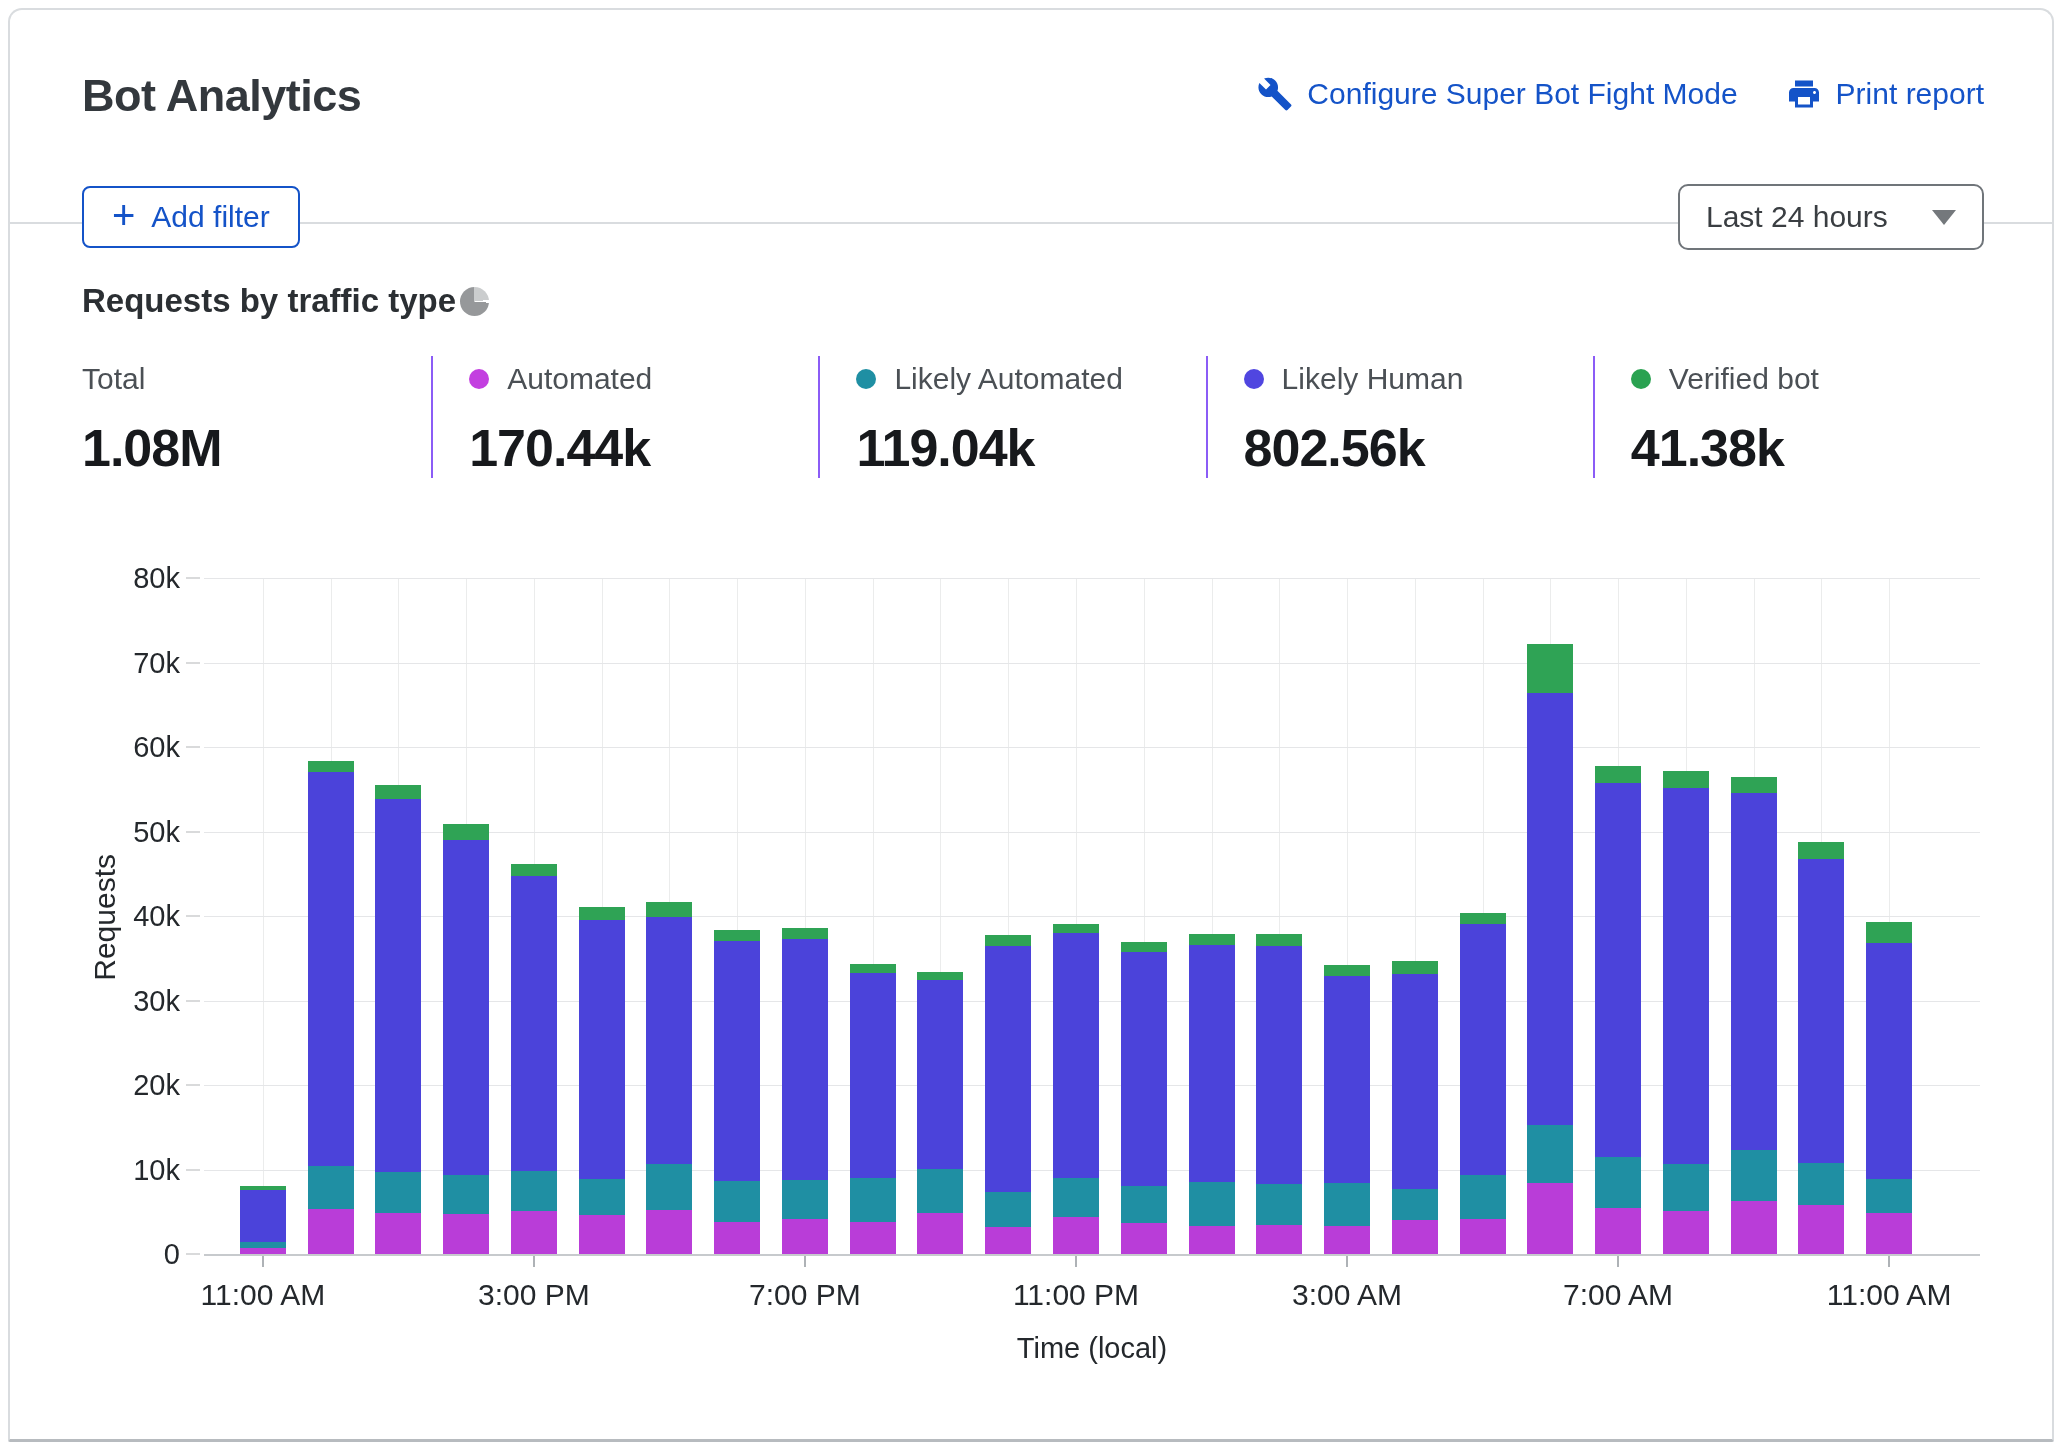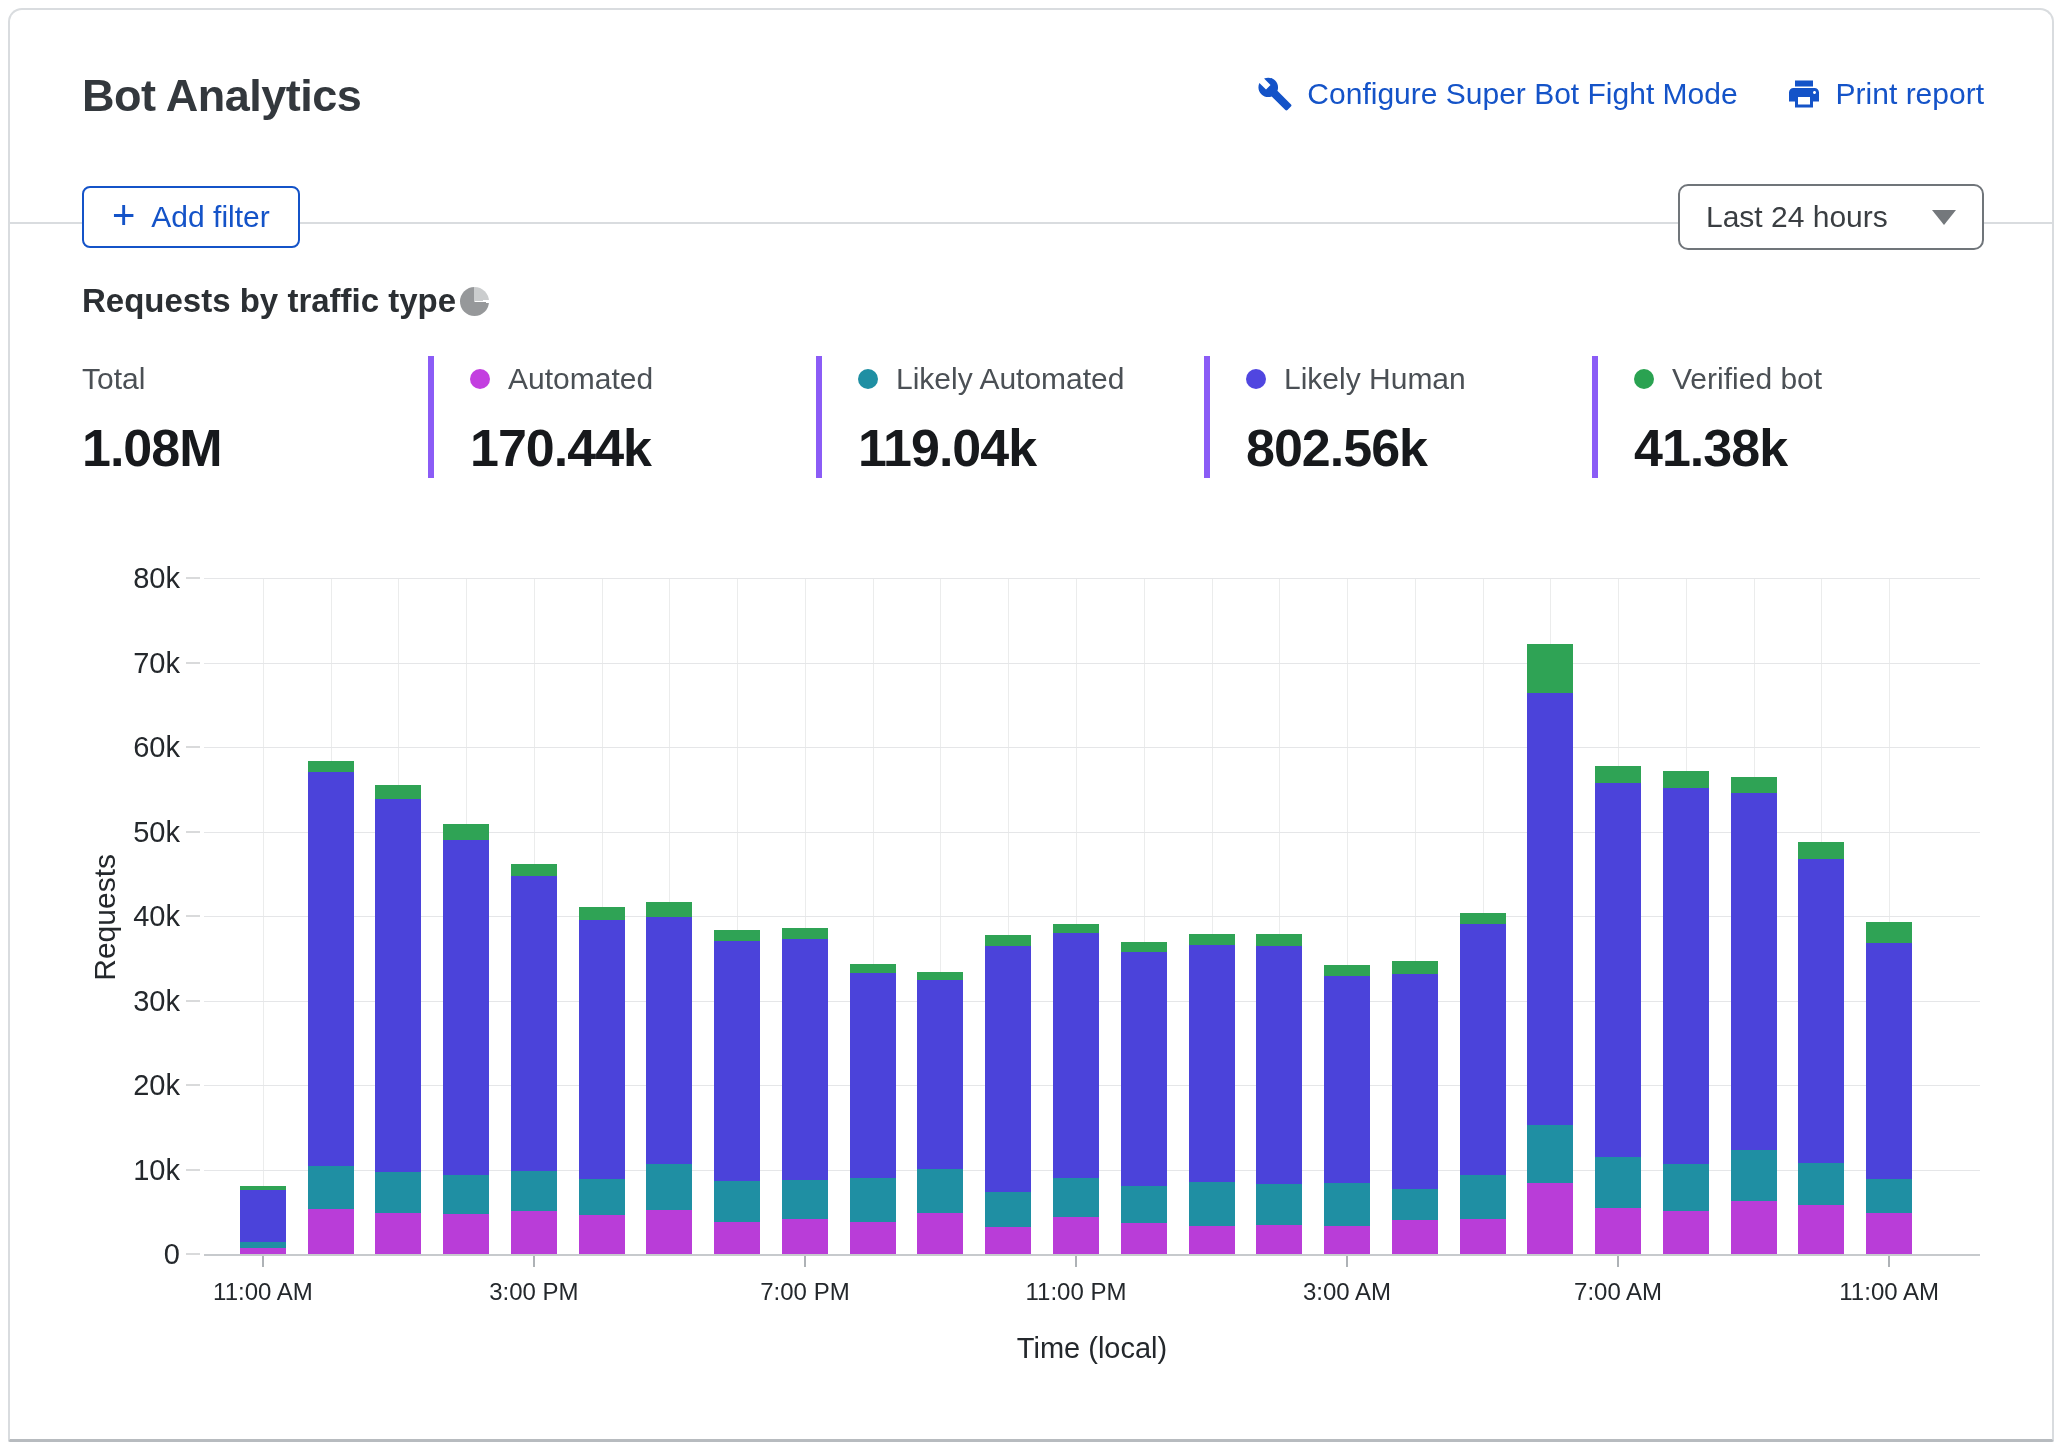--- a/index.html
+++ b/index.html
@@ -40,42 +40,42 @@
   
   .card-body { padding:58px 72px 0 72px; }
   .section-title-row { display:flex; align-items:center; gap:4px; }
   .section-title { font-size:33px; font-weight:700; color:#2b2f33; margin:0; }
   .pie-icon {
     width:29px; height:29px; border-radius:50%;
     background:conic-gradient(from 0deg, #cbcdce 3deg 83deg, #ffffff 83deg 95deg, #96989a 95deg 357deg, #ffffff 357deg 360deg);
   }
   
   .stats { display:flex; margin-top:36px; }
-  .stat { flex:1 1 0; padding-left:36px; border-left:6px solid #8b5cf6; box-sizing:border-box; }
+  .stat { flex:1 1 0; padding-left:36px; border-left:2px solid #8b5cf6; box-sizing:border-box; }
   .stat:first-child { padding-left:0; border-left:none; }
   .stat-label { display:flex; align-items:center; gap:18px; font-size:30px; color:#4b5055; padding-top:6px; }
   .legend-dot { width:20px; height:20px; border-radius:50%; flex:0 0 auto; }
   .stat-value { font-size:52px; font-weight:700; color:#17191c; margin-top:22px; letter-spacing:-1px; }
   
   .chart { margin-top:100px; display:flex; }
   .y-axis-title-box { width:46px; height:678px; display:flex; align-items:center; justify-content:center; }
   .y-axis-title { writing-mode:vertical-rl; transform:rotate(180deg); font-size:30px; color:#24282c; }
   .chart-main { flex:1 1 auto; display:grid; grid-template-columns:76px 1fr; }
   .y-ticks { position:relative; height:678px; }
   .y-tick-label { position:absolute; right:24px; transform:translateY(-50%); font-size:29px; color:#24282c; }
   .y-tick-dash { position:absolute; right:4px; width:14px; height:2px; background:#d9dadb; }
   .plot { position:relative; height:678px; }
   .hline { position:absolute; left:0; right:0; height:1px; background:#e5e6e8; }
   .hline.zero { height:2px; background:#c7cacd; }
   .vline { position:absolute; top:0; bottom:2px; width:1px; background:#ebecec; }
   .bar { position:absolute; bottom:2px; width:46px; transform:translateX(-50%); display:flex; flex-direction:column; }
   .seg { width:100%; }
   .x-axis { grid-column:2; position:relative; height:64px; }
   .x-tick-mark { position:absolute; top:0; width:2px; height:11px; background:#aeb2b6; transform:translateX(-50%); }
-  .x-tick-label { position:absolute; top:22px; transform:translateX(-50%); font-size:24px; color:#24282c; white-space:nowrap; }
+  .x-tick-label { position:absolute; top:22px; transform:translateX(-50%); font-size:30px; color:#24282c; white-space:nowrap; }
   .x-axis-title { grid-column:2; text-align:center; font-size:29px; color:#24282c; margin-top:12px; }
 </style>
 </head>
 <body>
 
 <div class="card">
 
   <div class="card-header">
     <div class="header-top">
       <h1 class="page-title">Bot Analytics</h1>

